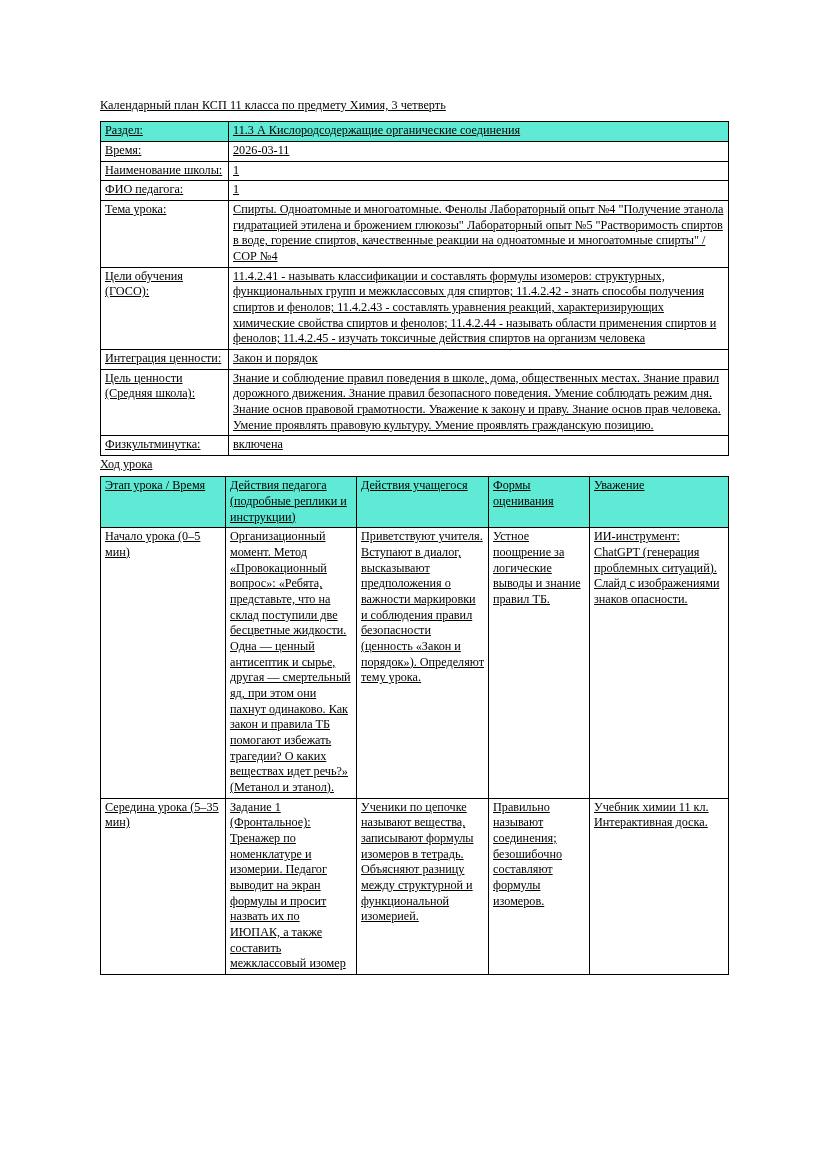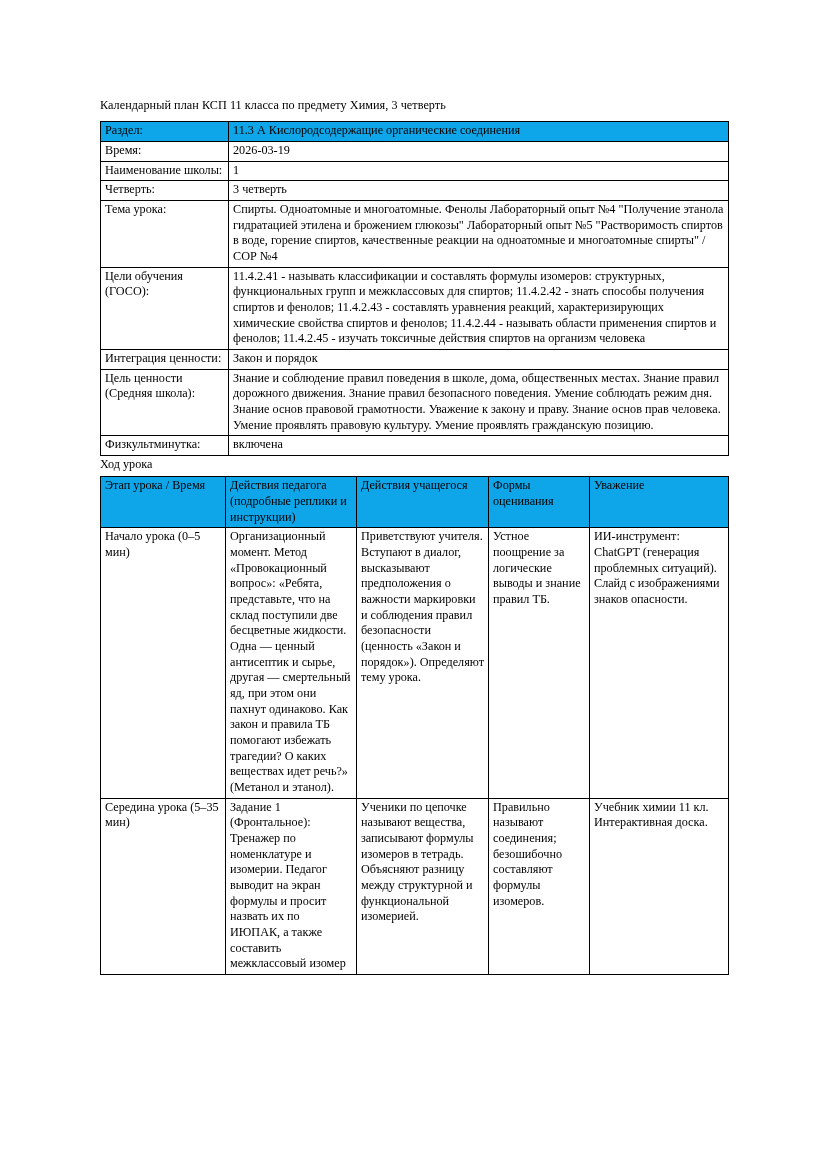--- a/index.html
+++ b/index.html
@@ -15,20 +15,21 @@
     color: #000000;
     overflow: hidden;
   }
   .page {
     position: relative;
     width: 746px;
     height: 1170px;
     background: #ffffff;
     box-sizing: border-box;
     padding: 98px 100px 0 100px;
+    text-decoration: underline;
   }
   .doc-title {
     font-size: 12.2px;
     line-height: 1.25;
     margin: 0 0 8px 0;
     letter-spacing: 0.05px;
   }
   table.doc-table {
     border-collapse: collapse;
     width: 628px;
@@ -43,21 +44,21 @@
     font-size: 12.2px;
     line-height: 1.285;
     font-weight: normal;
     text-align: left;
     word-wrap: break-word;
     overflow-wrap: break-word;
     hyphens: none;
   }
   .shaded > td,
   .shaded > th {
-    background: #0ea5e9;
+    background: #5eead4;
   }
   
   .info-label { width: 128px; }
   .info-value { width: 500px; }
 
   .section-caption {
     font-size: 12.2px;
     line-height: 1.25;
     margin: 1px 0 4px 0;
   }
@@ -89,29 +90,29 @@
       <col class="info-label">
       <col class="info-value">
     </colgroup>
     <tbody>
         <tr class="shaded">
           <td>Раздел:</td>
           <td>11.3 А Кислородсодержащие органические соединения</td>
         </tr>
         <tr>
           <td>Время:</td>
-          <td>2026-03-19</td>
+          <td>2026-03-11</td>
         </tr>
         <tr>
           <td>Наименование школы:</td>
           <td>1</td>
         </tr>
         <tr>
-          <td>Четверть:</td>
-          <td>3 четверть</td>
+          <td>ФИО педагога:</td>
+          <td>1</td>
         </tr>
         <tr>
           <td>Тема урока:</td>
           <td>Спирты. Одноатомные и многоатомные. Фенолы Лабораторный опыт №4 "Получение этанола гидратацией этилена и брожением глюкозы" Лабораторный опыт №5 "Растворимость спиртов в воде, горение спиртов, качественные реакции на одноатомные и многоатомные спирты" / СОР №4</td>
         </tr>
         <tr>
           <td>Цели обучения (ГОСО):</td>
           <td>11.4.2.41 - называть классификации и составлять формулы изомеров: структурных, функциональных групп и межклассовых для спиртов; 11.4.2.42 - знать способы получения спиртов и фенолов; 11.4.2.43 - составлять уравнения реакций, характеризирующих химические свойства спиртов и фенолов; 11.4.2.44 - называть области применения спиртов и фенолов; 11.4.2.45 - изучать токсичные действия спиртов на организм человека</td>
         </tr>
         <tr>

